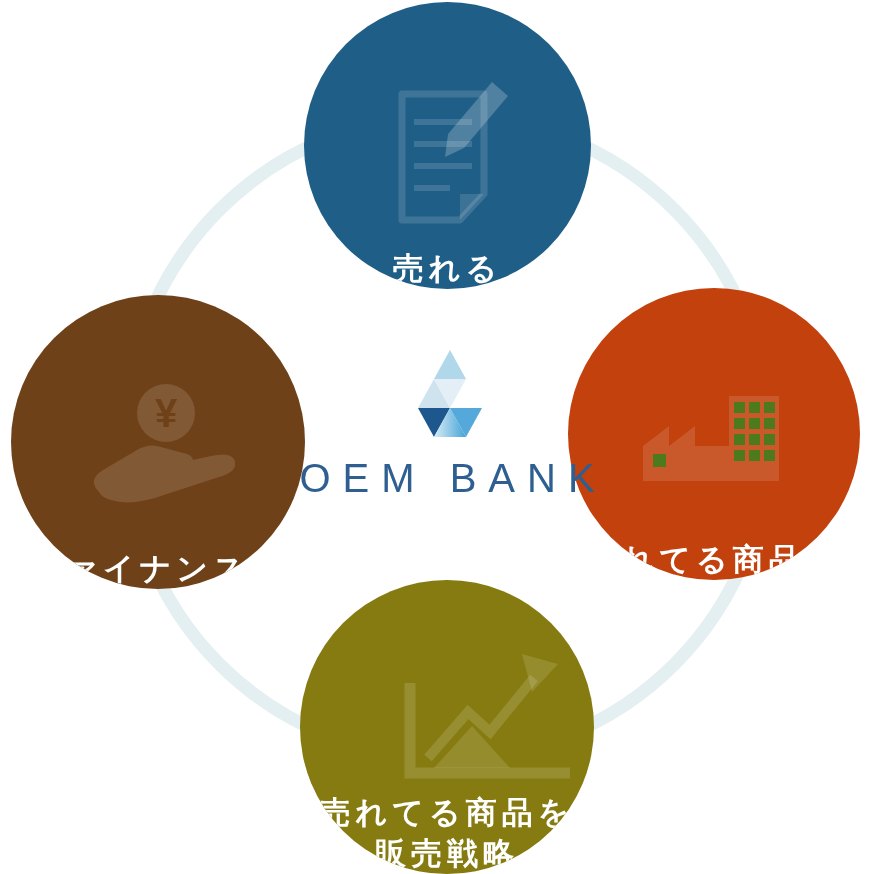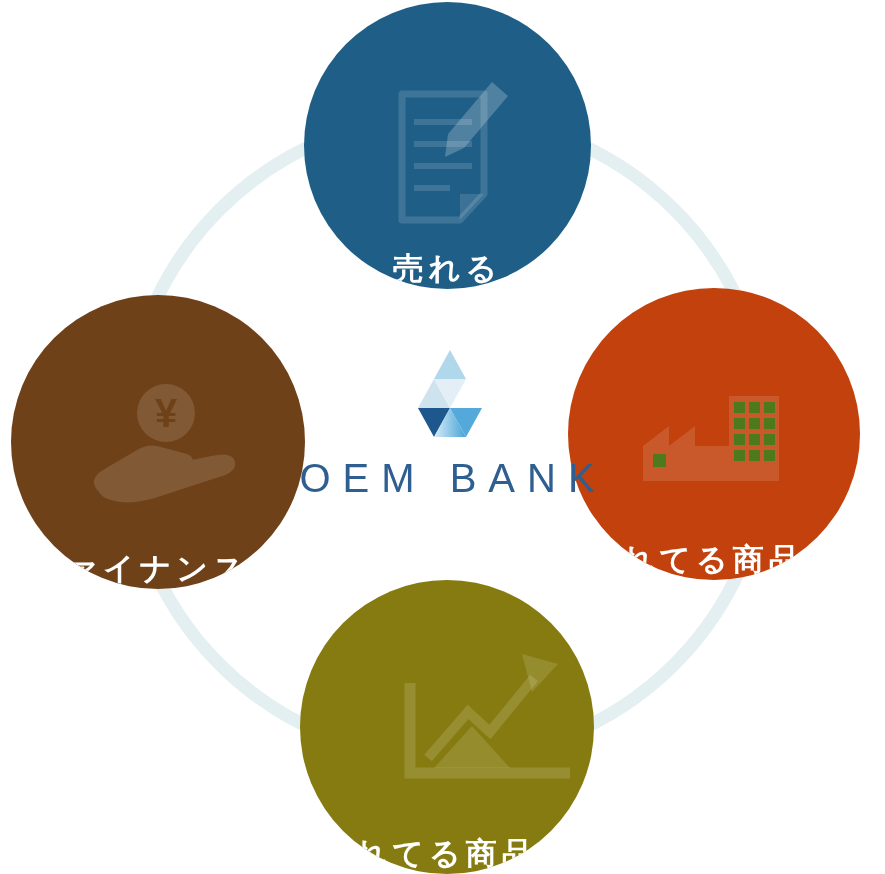--- a/index.html
+++ b/index.html
@@ -113,20 +113,21 @@
 
   <div class="node node--bottom">
     <svg class="node-icon" width="180" height="150" viewBox="0 0 180 150">
       <path class="ic-stroke" stroke-width="11" d="M18,45 V135 H178"></path>
       <polygon class="ic-light" points="42,130 80,88 118,130"></polygon>
       <path class="ic-stroke" stroke-width="10" d="M36,120 L76,74 L98,94 L142,40"></path>
       <polygon class="ic-light" points="130,16 166,26 140,54"></polygon>
     </svg>
     <div class="node-label">
       <div>売れてる商品を</div>
+      <div>販売戦略</div>
     </div>
   </div>
 
   <div class="node node--left">
     <svg class="node-icon" width="170" height="140" viewBox="0 0 170 140">
       <circle class="ic-light" cx="85" cy="33" r="29"></circle>
       <text x="85" y="47" text-anchor="middle" font-size="40" font-weight="bold" fill="#6f4118">¥</text>
       <path class="ic-light" d="M18,112 Q6,100 22,90 L56,70 Q66,64 76,66 L106,74 Q114,77 112,85 Q110,92 100,91 L74,88
                                L130,76 Q152,71 154,82 Q156,92 138,97 L86,114 Q50,127 30,120 Q20,117 18,112 Z"></path>
     </svg>

